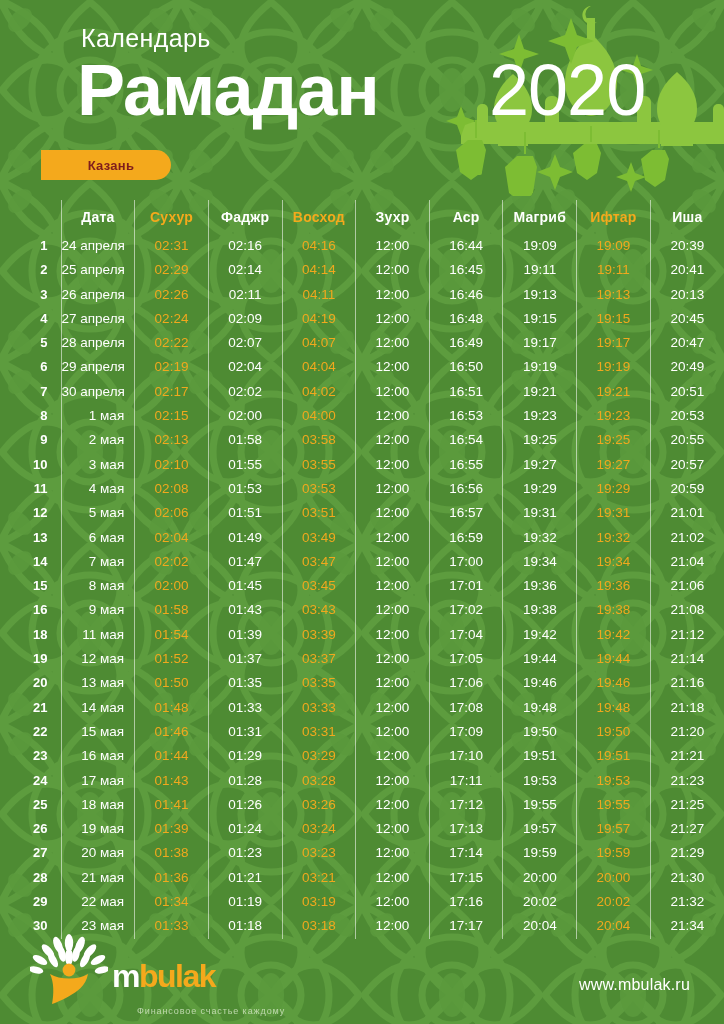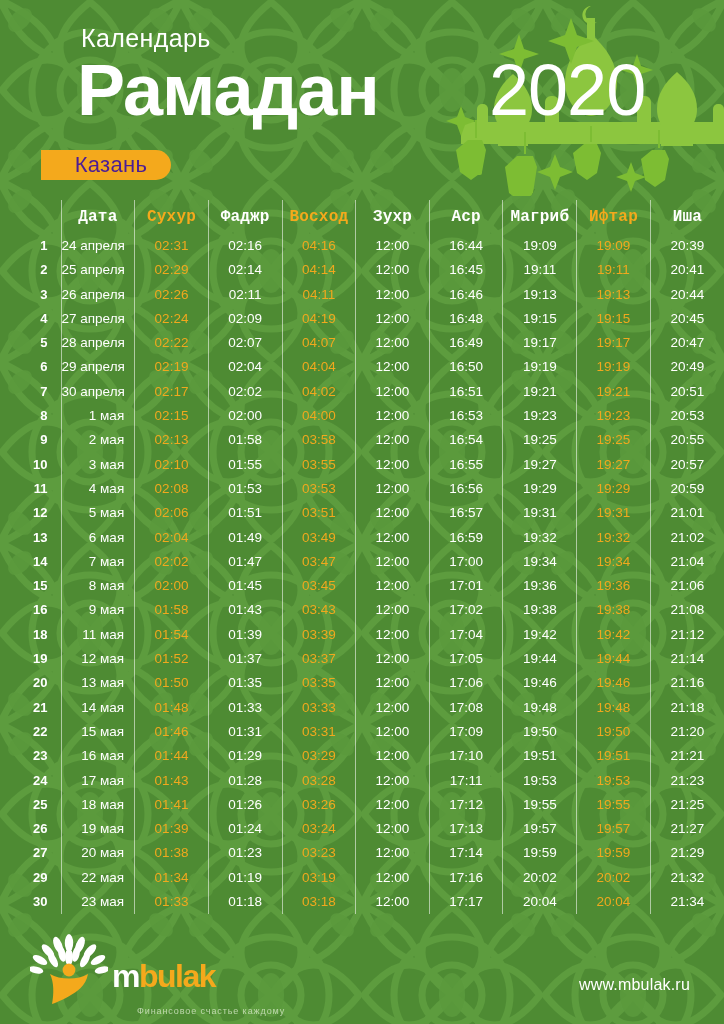--- a/index.html
+++ b/index.html
@@ -89,23 +89,23 @@
     background:#f4a91c;
     border-top-right-radius:15px;
     border-bottom-right-radius:15px;
     display:flex;
     align-items:center;
     justify-content:center;
     padding:0 20px 0 30px;
     z-index:3;
   }
   .city-badge span {
-    color:#4c1d95;
-    font-size:22px;
-    font-weight:normal;
+    color:#7f1d1d;
+    font-size:13px;
+    font-weight:bold;
     letter-spacing:0.3px;
     white-space:nowrap;
   }
 
   
   .table-wrap {
     position:absolute;
     left:0; top:200px;
     width:724px;
     z-index:2;
@@ -127,25 +127,24 @@
     text-align:center;
     vertical-align:middle;
     font-size:13.5px;
     line-height:24.3px;
     white-space:nowrap;
   }
 
   table.cal thead th {
     height:34px;
     line-height:34px;
-    font-size:16px;
+    font-size:14px;
     font-weight:bold;
     color:#ffffff;
     letter-spacing:0.2px;
-    font-family:Liberation Mono, monospace;
   }
   table.cal thead th.hl { color:#f4a91c; }
 
   
   table.cal th.sep, table.cal td.sep {
     border-left:1px solid rgba(255,255,255,0.55);
   }
 
   table.cal td.num {
     font-weight:bold;
@@ -369,21 +368,21 @@
           <tr>
             <td class="num">3</td>
             <td class="date sep">26 апреля</td>
             <td class="val hl sep">02:26</td>
             <td class="val sep">02:11</td>
             <td class="val hl sep">04:11</td>
             <td class="val sep">12:00</td>
             <td class="val sep">16:46</td>
             <td class="val sep">19:13</td>
             <td class="val hl sep">19:13</td>
-            <td class="val sep">20:44</td>
+            <td class="val sep">20:13</td>
           </tr>
           <tr>
             <td class="num">4</td>
             <td class="date sep">27 апреля</td>
             <td class="val hl sep">02:24</td>
             <td class="val sep">02:09</td>
             <td class="val hl sep">04:19</td>
             <td class="val sep">12:00</td>
             <td class="val sep">16:48</td>
             <td class="val sep">19:15</td>
@@ -646,20 +645,32 @@
             <td class="num">27</td>
             <td class="date sep">20 мая</td>
             <td class="val hl sep">01:38</td>
             <td class="val sep">01:23</td>
             <td class="val hl sep">03:23</td>
             <td class="val sep">12:00</td>
             <td class="val sep">17:14</td>
             <td class="val sep">19:59</td>
             <td class="val hl sep">19:59</td>
             <td class="val sep">21:29</td>
+          </tr>
+          <tr>
+            <td class="num">28</td>
+            <td class="date sep">21 мая</td>
+            <td class="val hl sep">01:36</td>
+            <td class="val sep">01:21</td>
+            <td class="val hl sep">03:21</td>
+            <td class="val sep">12:00</td>
+            <td class="val sep">17:15</td>
+            <td class="val sep">20:00</td>
+            <td class="val hl sep">20:00</td>
+            <td class="val sep">21:30</td>
           </tr>
           <tr>
             <td class="num">29</td>
             <td class="date sep">22 мая</td>
             <td class="val hl sep">01:34</td>
             <td class="val sep">01:19</td>
             <td class="val hl sep">03:19</td>
             <td class="val sep">12:00</td>
             <td class="val sep">17:16</td>
             <td class="val sep">20:02</td>

